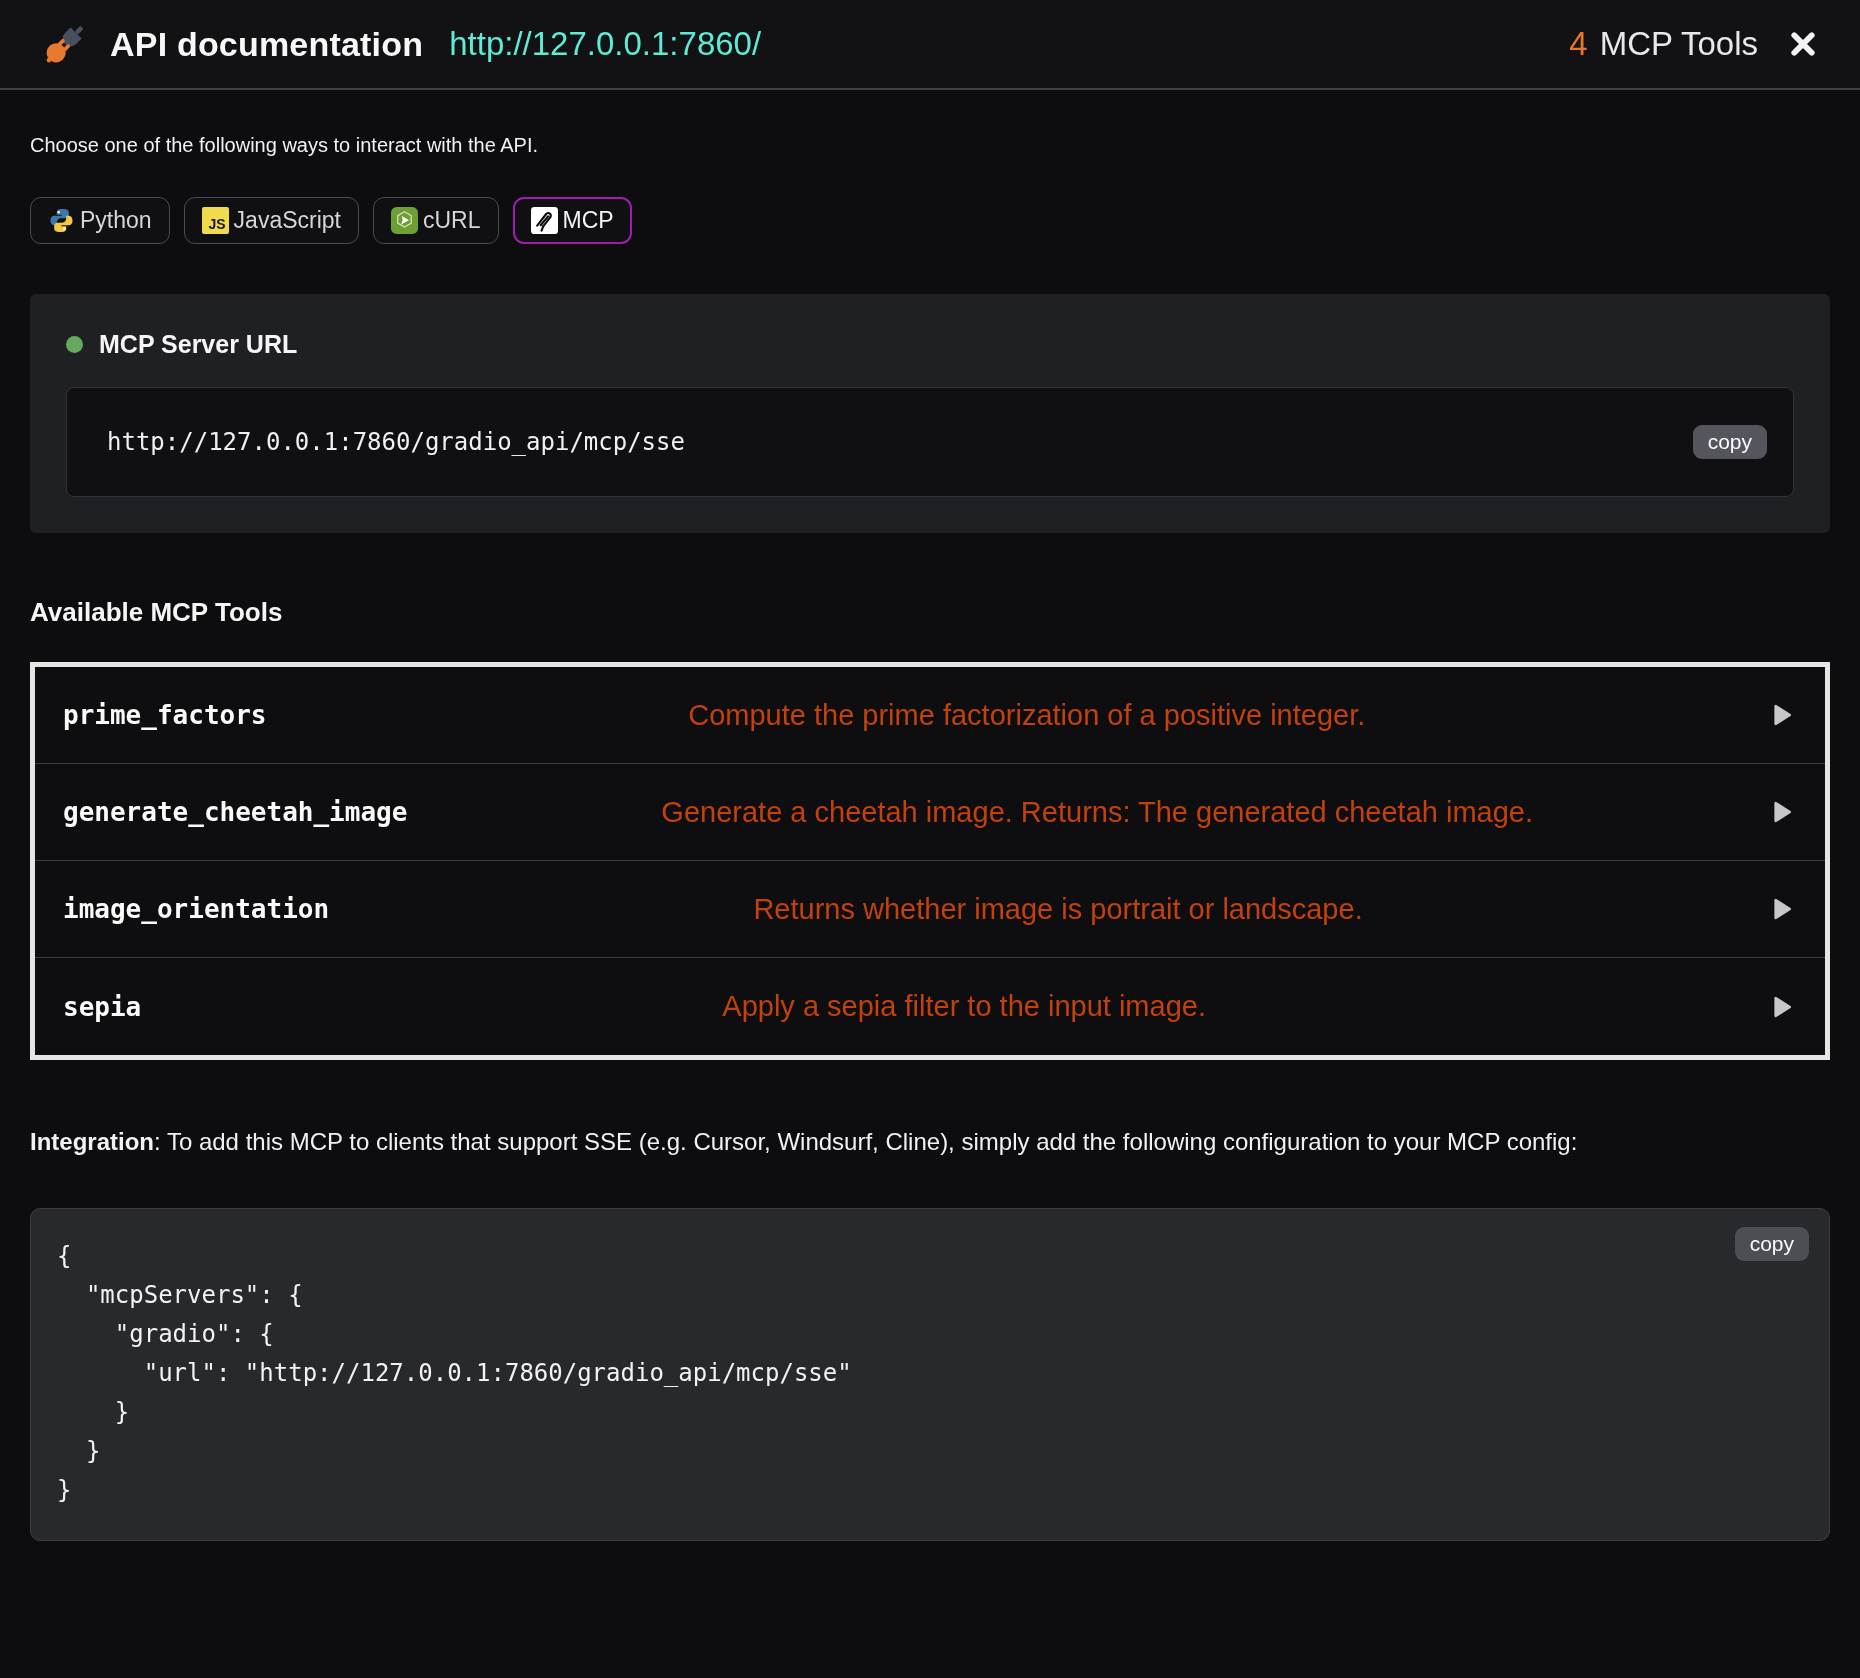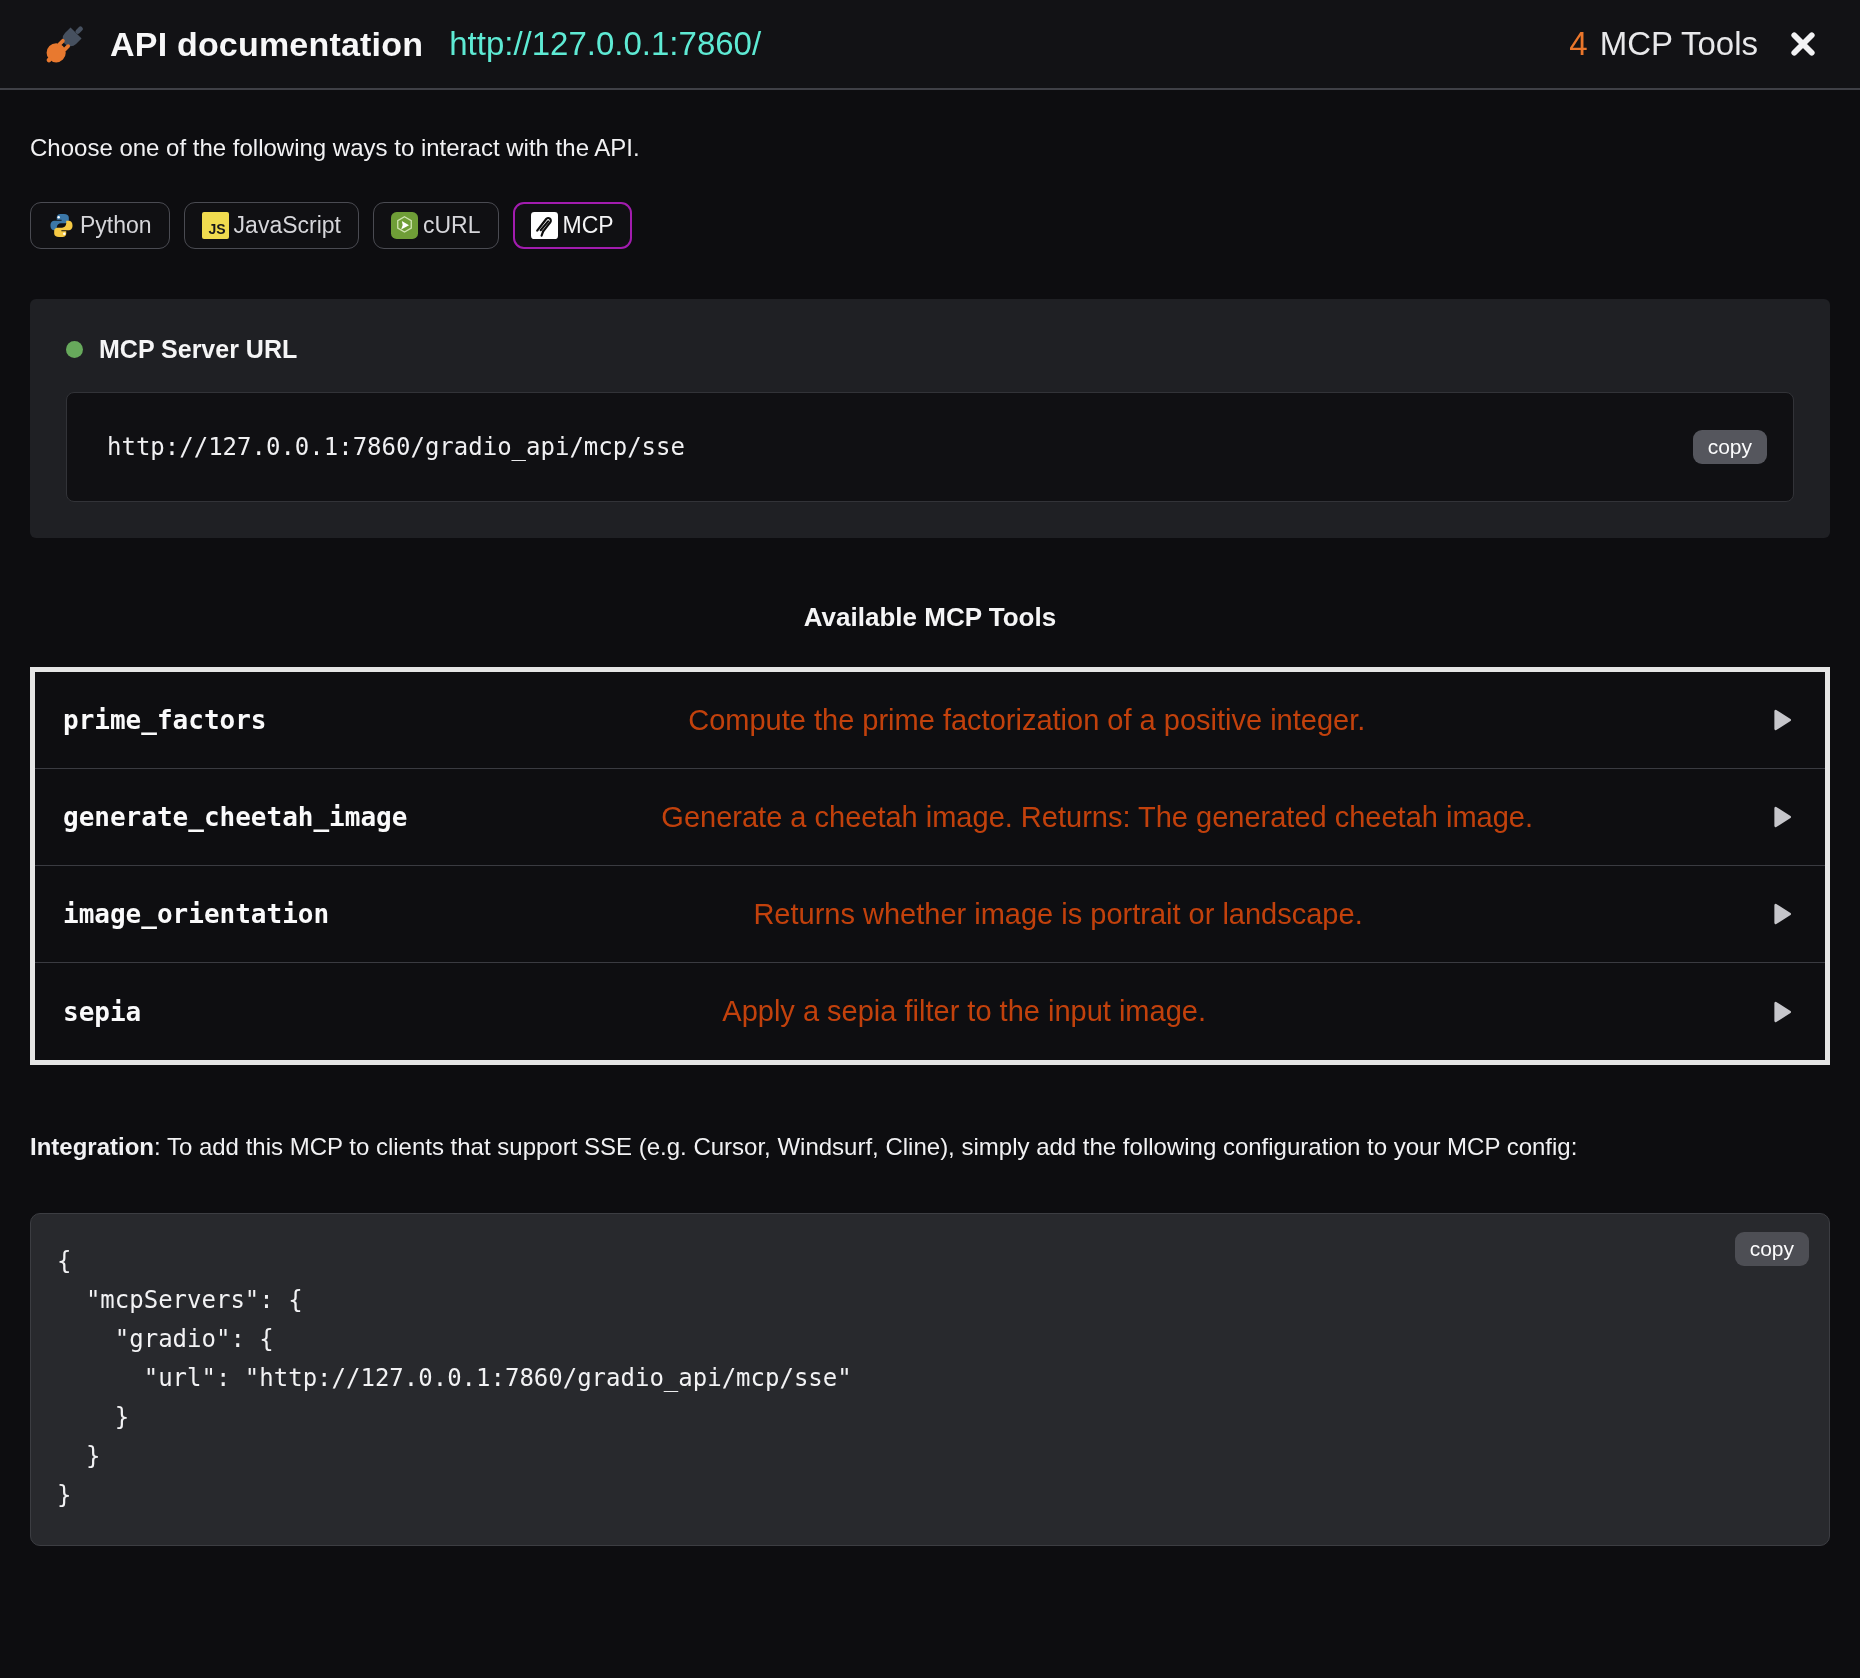--- a/index.html
+++ b/index.html
@@ -25,21 +25,21 @@
   .header-title { font-size: 34px; font-weight: 700; color: #f7f7f8; letter-spacing: 0.2px; }
   .header-url { font-size: 33px; color: #5eead4; margin-left: 6px; }
   .header-right { display: flex; align-items: center; gap: 28px; }
   .tools-count-wrap { font-size: 33px; color: #e8e8ea; display: flex; gap: 12px; }
   .tools-count { color: #ea762b; }
   .close-btn { width: 34px; height: 34px; cursor: pointer; display: flex; align-items: center; justify-content: center; }
 
   
   .content { padding: 44px 30px 0 30px; }
 
-  .intro { font-size: 24px; color: #f1f1f3; margin-bottom: 40px; }
+  .intro { font-size: 20px; color: #f1f1f3; margin-bottom: 40px; }
 
   
   .tabs { display: flex; gap: 14px; margin-bottom: 50px; }
   .tab {
     display: flex; align-items: center; gap: 5px;
     background: #101013;
     border: 1px solid #4a4b52;
     border-radius: 11px;
     padding: 9px 17px;
     font-size: 23px;
@@ -80,21 +80,21 @@
     color: #fbfbfc;
     border: none;
     border-radius: 9px;
     font-size: 21px;
     font-family: "Liberation Sans", sans-serif;
     padding: 5px 15px;
     cursor: pointer;
   }
 
   
-  .tools-heading { font-size: 26px; font-weight: 700; color: #f5f5f6; margin-bottom: 34px; text-align: center; }
+  .tools-heading { font-size: 26px; font-weight: 700; color: #f5f5f6; margin-bottom: 34px; }
   .tools-table {
     border: 5px solid #e5e5e5;
     border-radius: 0;
     overflow: hidden;
     margin-bottom: 62px;
     margin-top: 28px;
   }
   .tool-row {
     height: 97px;
     display: flex; align-items: center;

